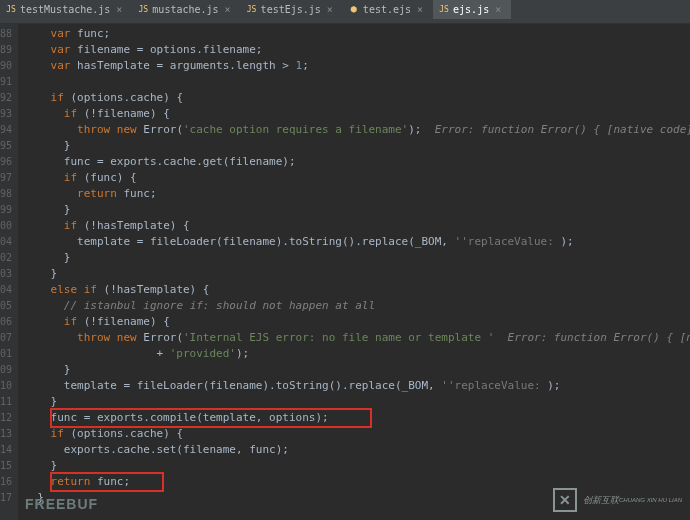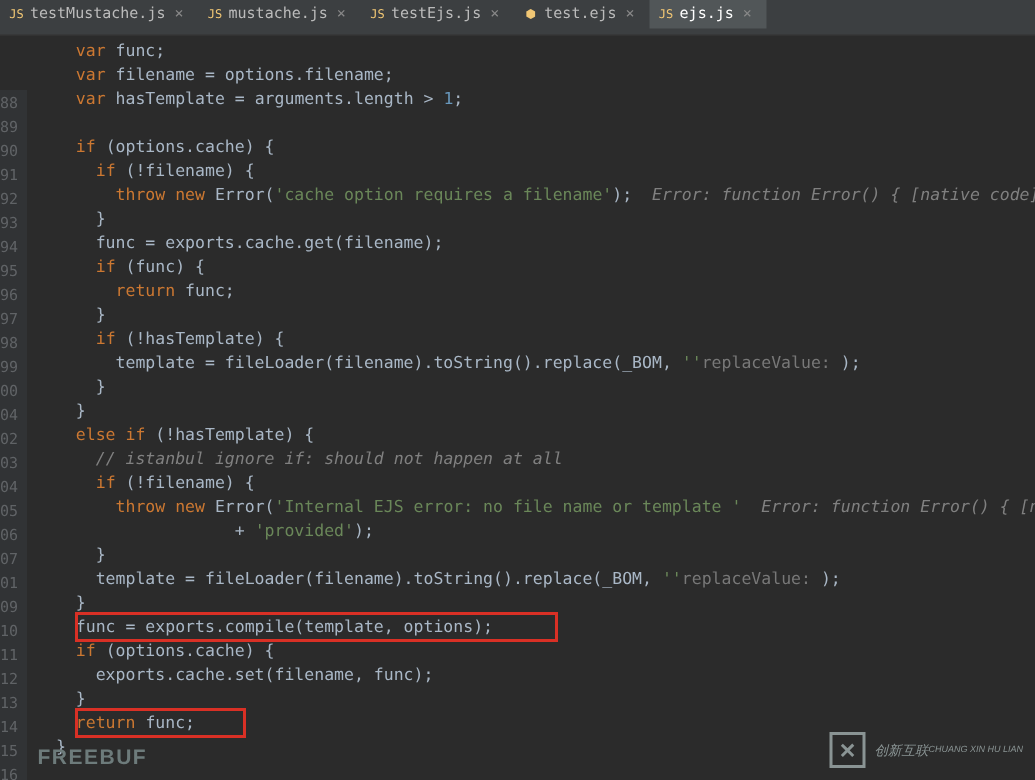--- a/index.html
+++ b/index.html
@@ -45,21 +45,20 @@
 .gutter {
   width: 28px;
   background: #313335;
   color: #606366;
   text-align: right;
   padding-right: 6px;
   font-size: 10px;
   line-height: 16px;
   padding-top: 2px;
   user-select: none;
-  margin-top: 36px;
 }
 .code {
   flex: 1;
   padding-top: 2px;
   line-height: 16px;
   font-size: 11px;
   color: #a9b7c6;
   white-space: pre;
   position: relative;
 }

